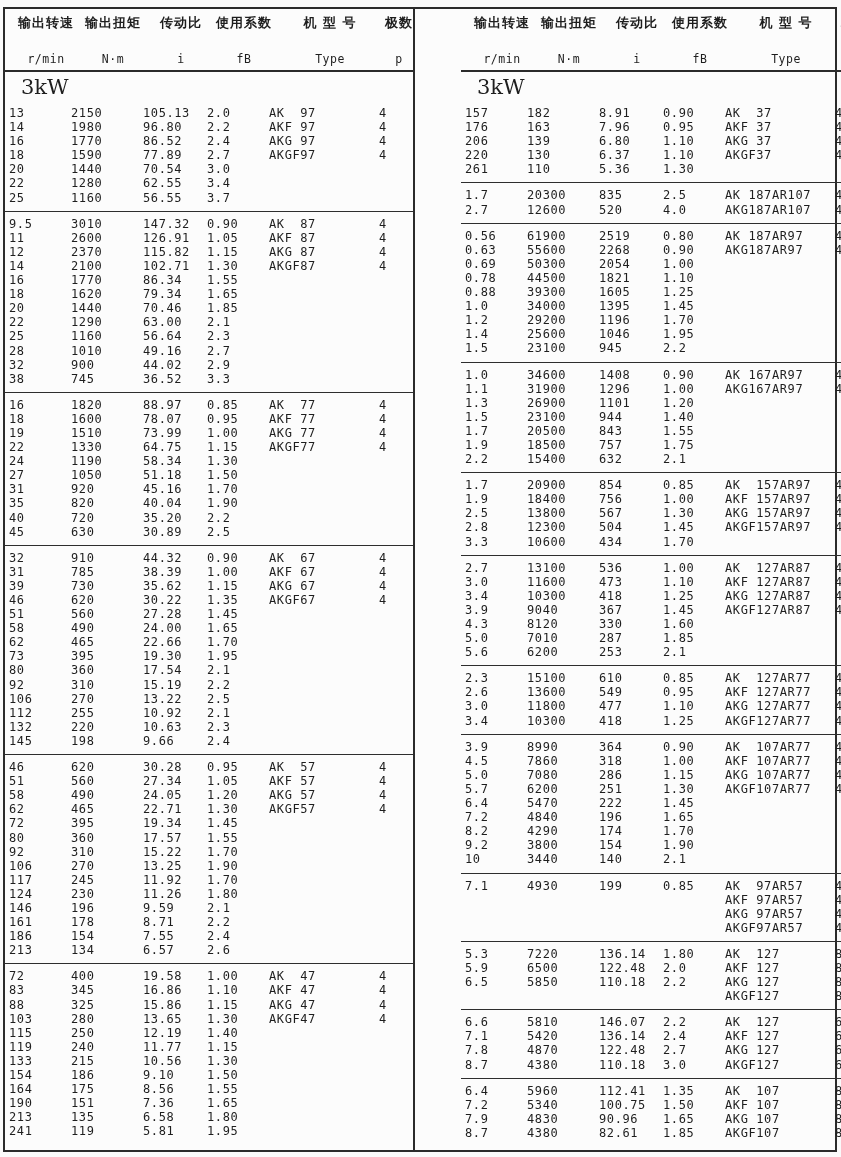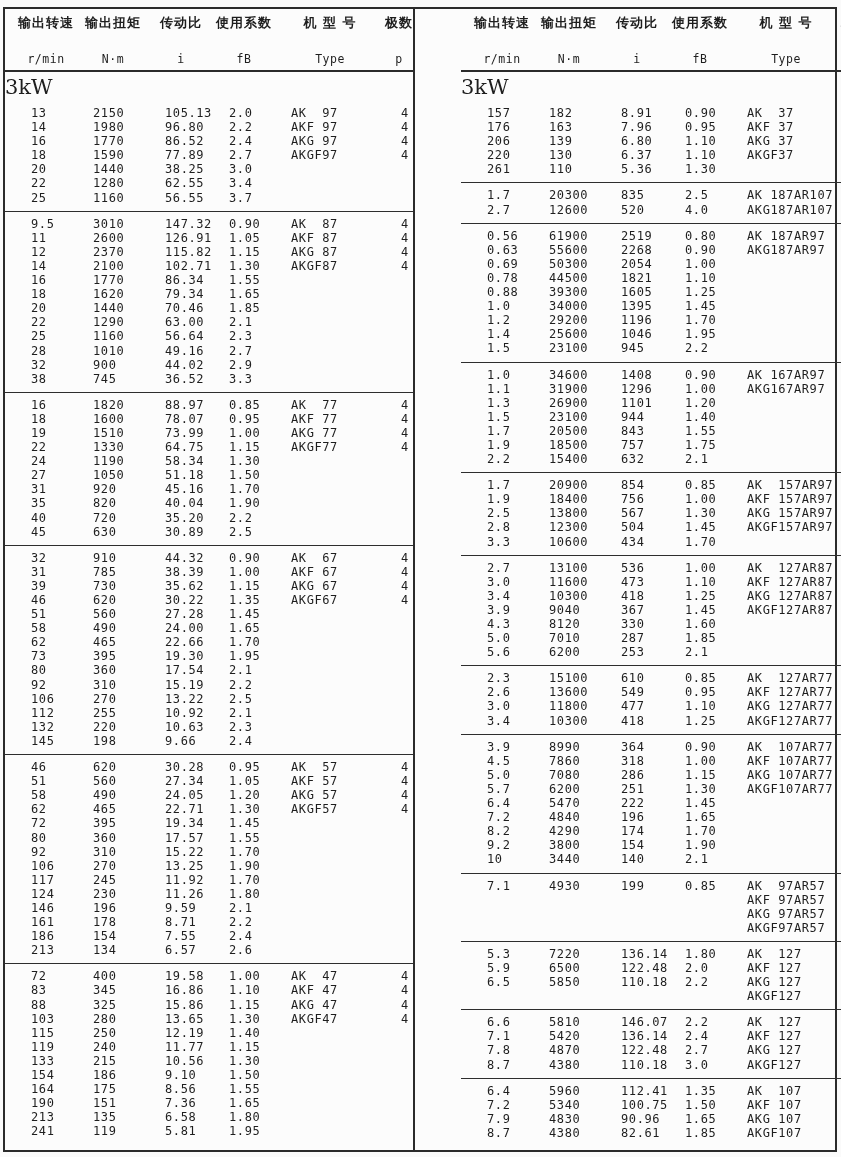--- a/index.html
+++ b/index.html
@@ -38,27 +38,27 @@
     font-weight:bold;font-size:13px;letter-spacing:1px;
     white-space:nowrap;
   }
   .head-unit{
     font-size:11.5px;margin-top:20px;letter-spacing:.5px;
   }
   .body{flex:1;display:flex;flex-direction:column;}
   .section-label{
     font-family:"DejaVu Serif", serif;
     font-size:21px;
-    padding:3px 0 2px 0;
+    padding:3px 0 2px 16px;
     border-top:1.5px solid #2e2e2e;
   }
   .body .section-label:first-child{border-top:none;}
   .block{
     border-top:1.5px solid #2e2e2e;
-    padding:5px 0 6px 26px;
+    padding:5px 0 6px 4px;
   }
   .section-label + .block{border-top:none;}
   .row{
     display:grid;
     grid-template-columns:62px 72px 64px 62px 110px 1fr;
     line-height:14.1px;
     font-size:12px;
     letter-spacing:.6px;
   }
   .cell{white-space:pre;}
@@ -129,21 +129,21 @@
               <div class="cell c0">18</div>
               <div class="cell c1">1590</div>
               <div class="cell c2">77.89</div>
               <div class="cell c3">2.7</div>
               <div class="cell c4">AKGF97</div>
               <div class="cell c5">4</div>
             </div>
             <div class="row">
               <div class="cell c0">20</div>
               <div class="cell c1">1440</div>
-              <div class="cell c2">38.25</div>
+              <div class="cell c2">70.54</div>
               <div class="cell c3">3.0</div>
               <div class="cell c4"></div>
               <div class="cell c5"></div>
             </div>
             <div class="row">
               <div class="cell c0">22</div>
               <div class="cell c1">1280</div>
               <div class="cell c2">62.55</div>
               <div class="cell c3">3.4</div>
               <div class="cell c4"></div>

